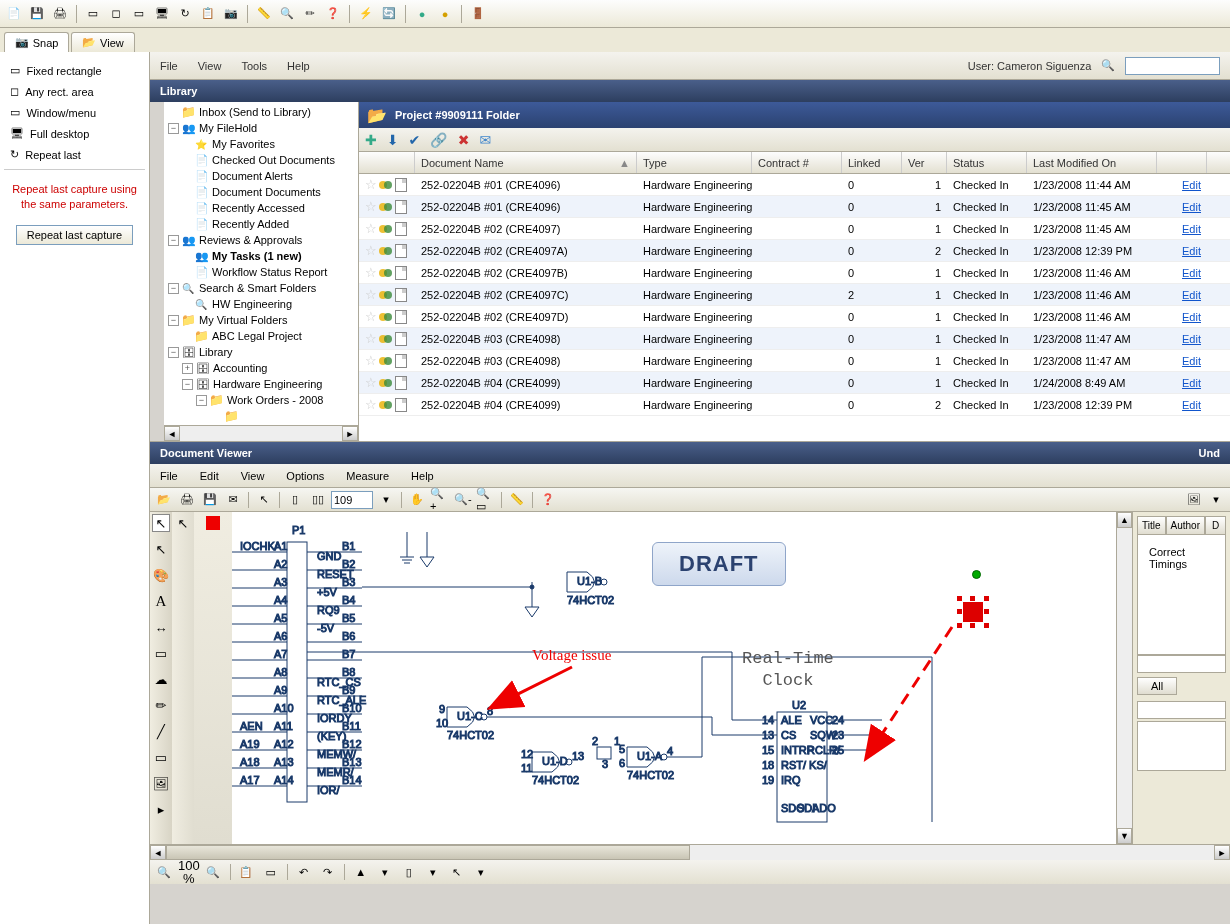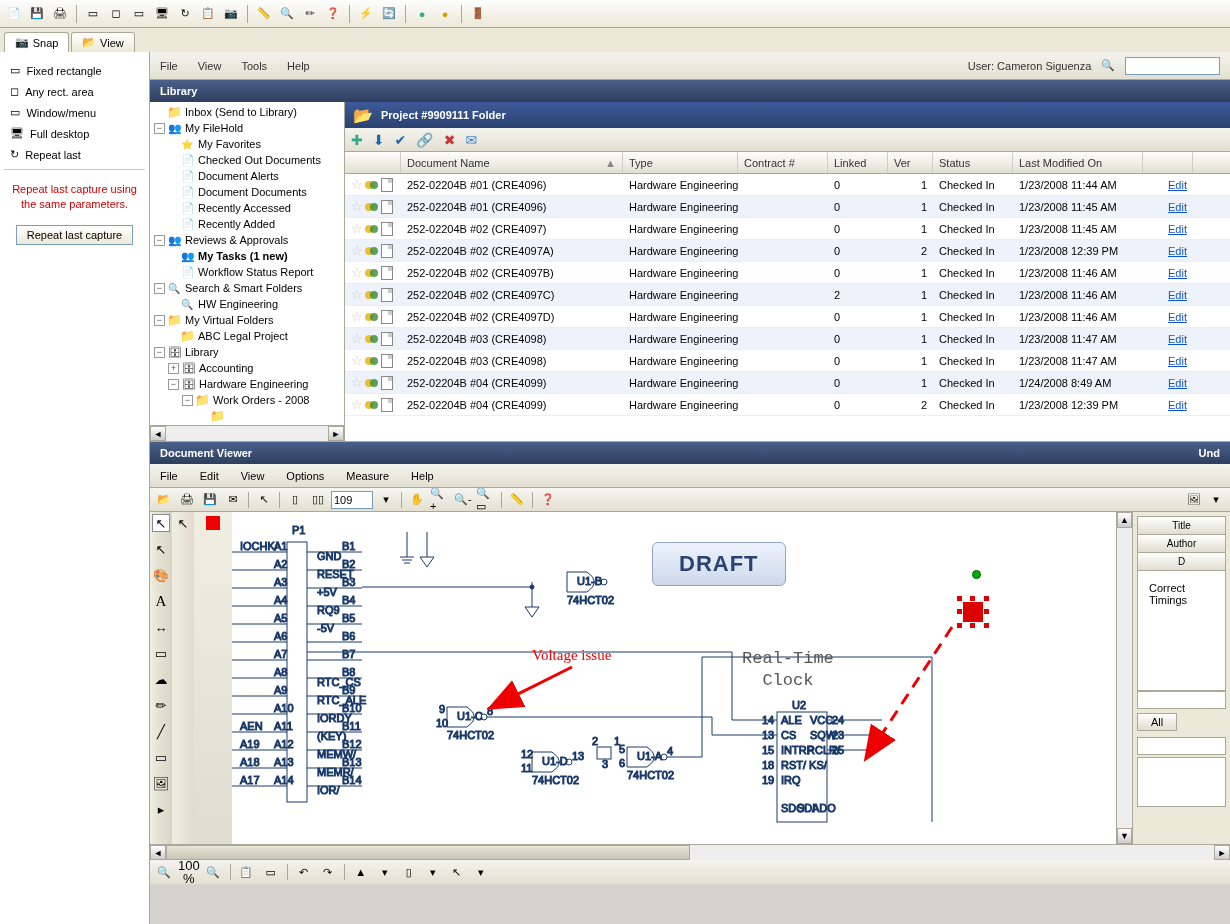--- a/index.html
+++ b/index.html
@@ -28,21 +28,21 @@
 .app-menubar { height:28px; background:linear-gradient(#f4f3ee,#e3e0d1); display:flex; align-items:center; padding:0 10px; gap:20px; border-bottom:1px solid #aca899;}
 .app-menubar .menu-item { cursor:pointer; color:#333; }
 .user-area { margin-left:auto; display:flex; align-items:center; gap:10px; color:#333;}
 .search-box { width:95px; height:18px; border:1px solid #7b9ebd; background:#fff; }
 
 
 .panel-header { height:22px; background:linear-gradient(#4a5f8a,#2d3e5f); color:#fff; font-weight:bold; padding:3px 10px; display:flex; align-items:center;}
 
 
 .lib-body { display:flex; height:340px; border-bottom:1px solid #aca899;}
-.tree-pane { width:195px; background:#fff; overflow:auto; border-right:1px solid #aca899; position:relative;}
+.tree-pane { width:195px; background:#fff; overflow:auto; border-right:1px solid #aca899; position:relative;margin-left:14px;}
 .tree-scrollbar { position:absolute; bottom:0; left:0; right:0; height:16px; background:#ece9d8; border-top:1px solid #aca899; display:flex;}
 .tree-scrollbar .arrow { width:16px; background:linear-gradient(#fff,#ccc); border:1px solid #aca899; display:flex; align-items:center; justify-content:center; font-size:9px; cursor:pointer;}
 .tree-scrollbar .track { flex:1; background:#eee;}
 .tree { padding:2px 0 18px 0; }
 .tree-row { display:flex; align-items:center; gap:2px; padding:1px 2px; white-space:nowrap; cursor:pointer; }
 .tree-row.bold { font-weight:bold; }
 .expander { width:11px; height:11px; border:1px solid #999; background:#fff; font-size:9px; line-height:9px; text-align:center; color:#555; flex-shrink:0;}
 .tree-icon { width:16px; height:14px; flex-shrink:0; display:flex; align-items:center; justify-content:center;}
 .folder-ico::before{content:"📁"; font-size:12px;}
 .doc-ico::before{content:"📄"; font-size:11px;}
@@ -98,21 +98,21 @@
 .rtc-label{position:absolute;top:136px;left:510px;color:#555;font-size:17px;font-family:"Courier New",monospace;text-align:center;line-height:1.3;}
 .red-marker{position:absolute;top:87px;left:728px;width:26px;height:26px;}
 .red-marker .core{width:20px;height:20px;background:#d00;margin:3px;position:relative;}
 .red-marker .h{position:absolute;width:5px;height:5px;background:#d00;}
 .green-dot{position:absolute;top:58px;left:740px;width:9px;height:9px;border-radius:50%;background:#0a0;border:1px solid #060;}
 .v-scroll{width:16px;background:#ece9d8;border-left:1px solid #aca899;display:flex;flex-direction:column;}
 .v-scroll .arr{height:16px;background:linear-gradient(#fff,#ccc);border:1px solid #aca899;display:flex;align-items:center;justify-content:center;font-size:9px;cursor:pointer;}
 .v-scroll .track{flex:1;background:#eee;}
 
 .side-panel{width:98px;background:#ece9d8;border-left:1px solid #aca899;padding:4px;}
-.side-tabs{display:flex;border-bottom:1px solid #aca899;flex-direction:column;}
+.side-tabs{display:flex;border-bottom:1px solid #aca899;}
 .side-tab{flex:1;padding:3px 4px;background:linear-gradient(#fff,#e0ddd0);border:1px solid #aca899;border-bottom:none;font-size:10px;cursor:pointer;text-align:center;}
 .side-content{background:#fff;border:1px solid #aca899;border-top:none;height:120px;padding:11px;font-size:11px;}
 .side-lower{}
 .all-btn{display:block;width:40px;margin:4px 0;padding:2px;text-align:center;background:linear-gradient(#fff,#e0ddd0);border:1px solid #aca899;cursor:pointer;}
 
 .h-scroll{height:16px;background:#ece9d8;display:flex;border-top:1px solid #aca899;}
 .h-scroll .arr{width:16px;background:linear-gradient(#fff,#ccc);border:1px solid #aca899;display:flex;align-items:center;justify-content:center;font-size:9px;cursor:pointer;}
 .h-scroll .track{flex:1;background:#eee;position:relative;}
 .h-scroll .thumb{position:absolute;left:0;width:50%;top:0;bottom:0;background:linear-gradient(#e8e6da,#c9c5b5);border:1px solid #aca899;}
 

